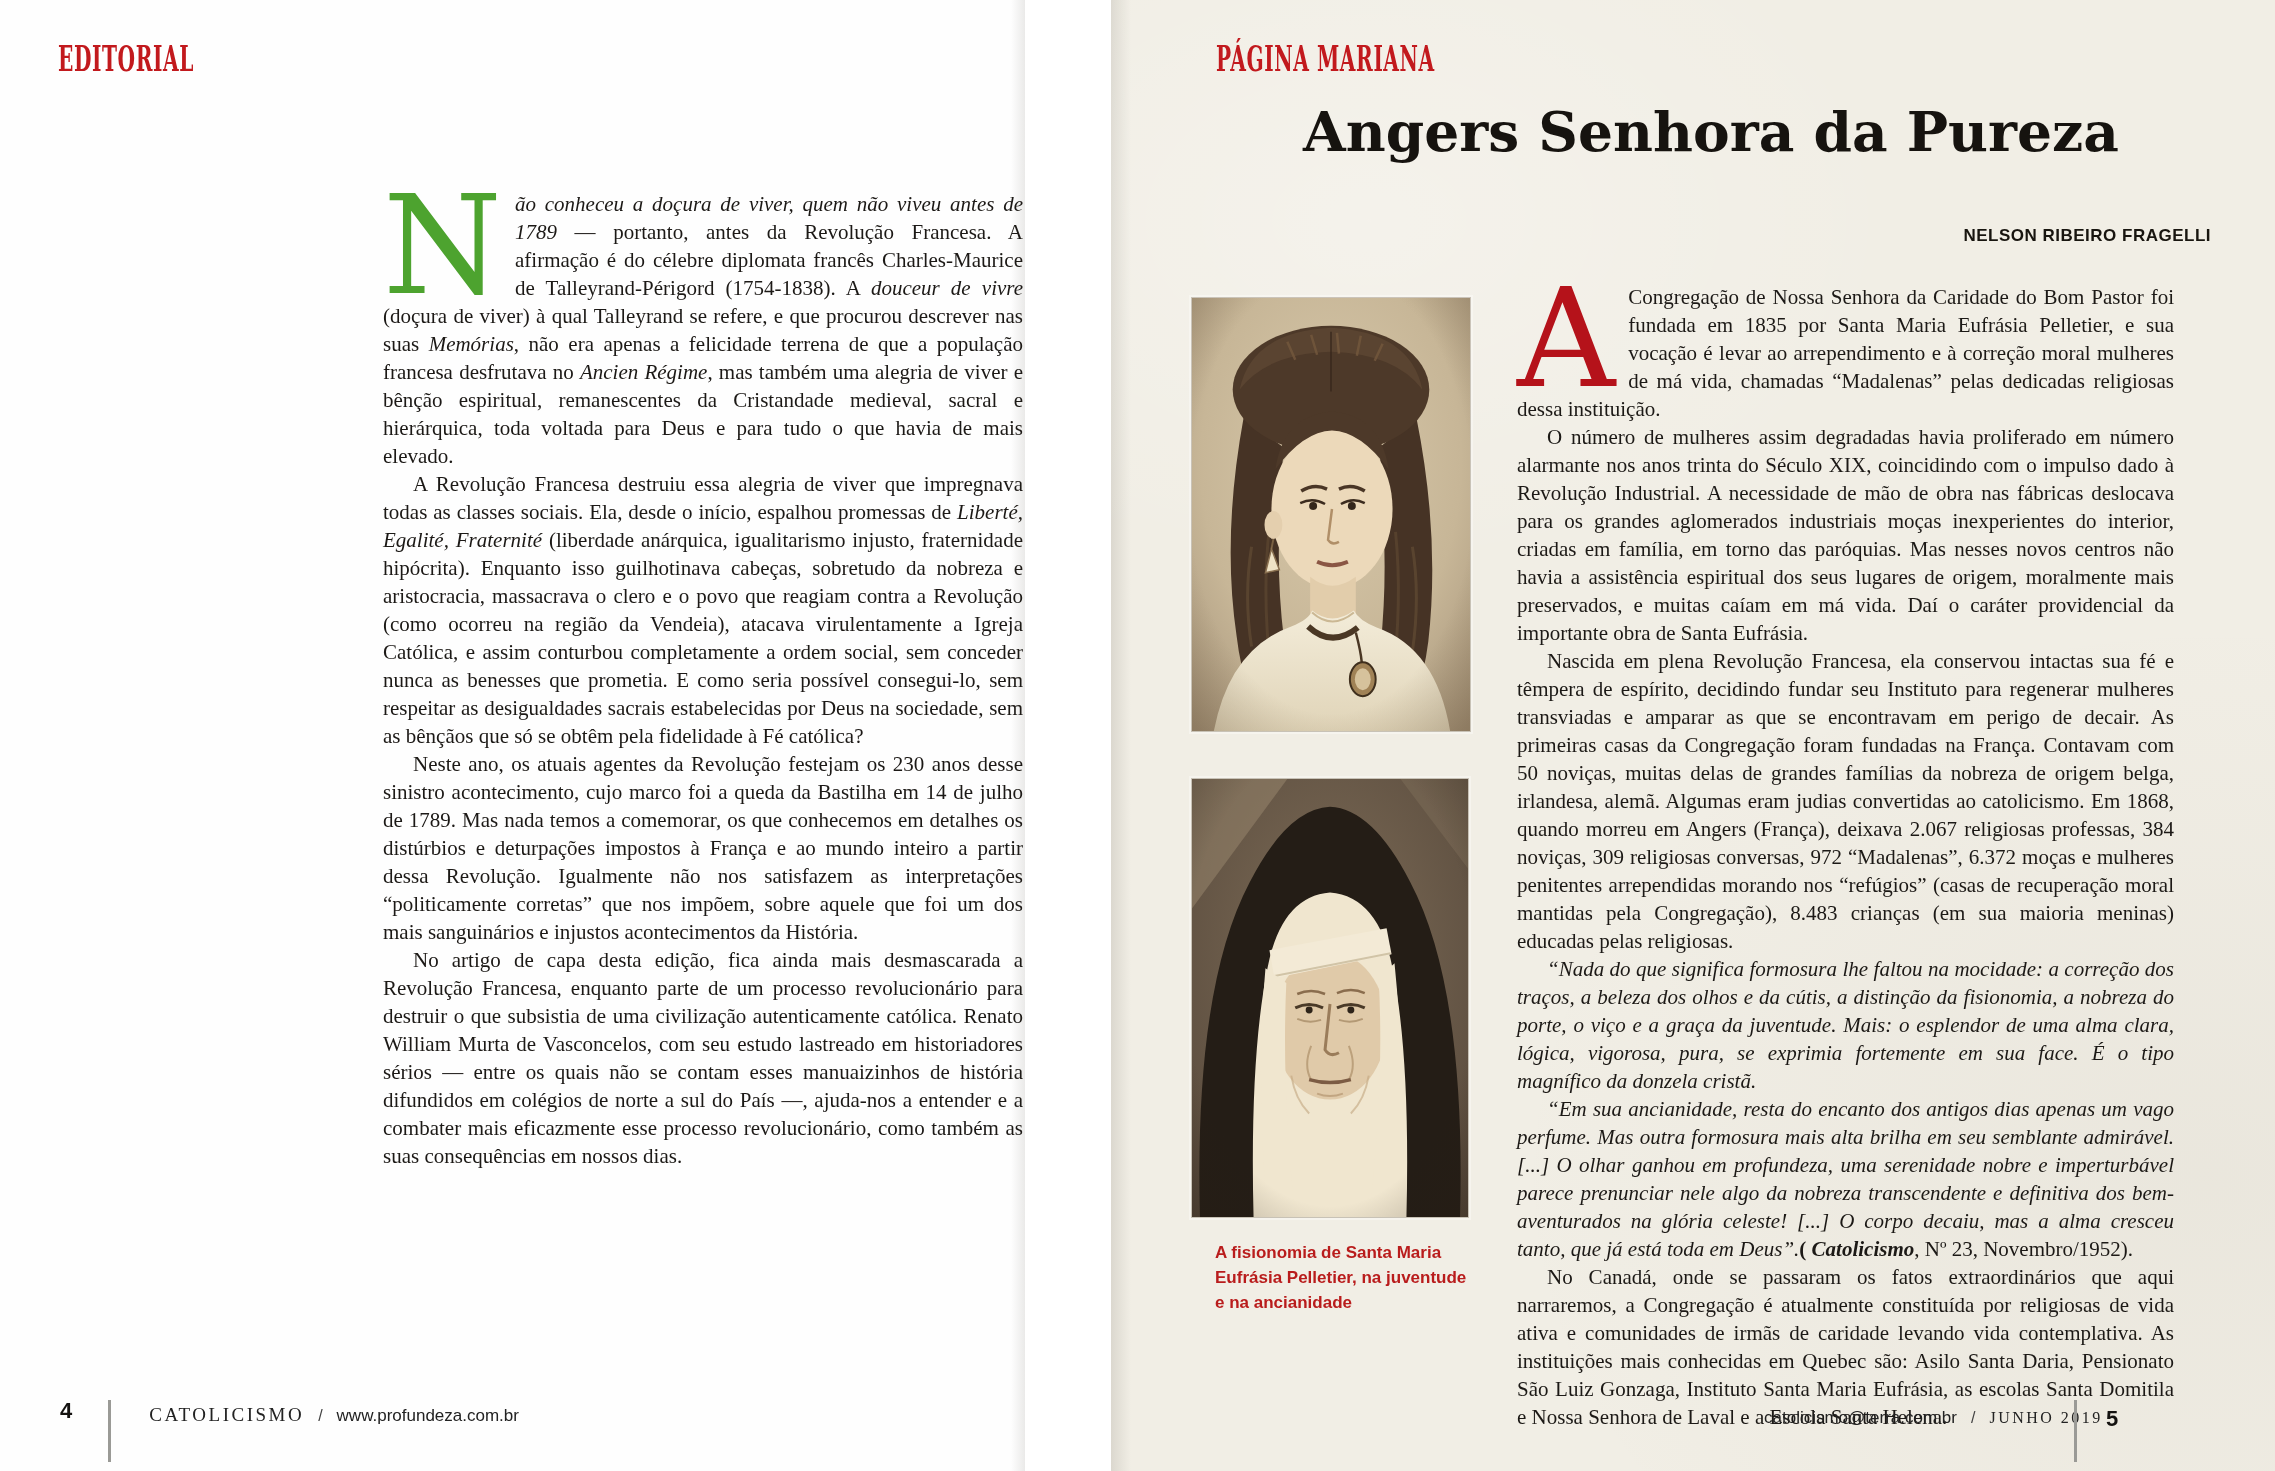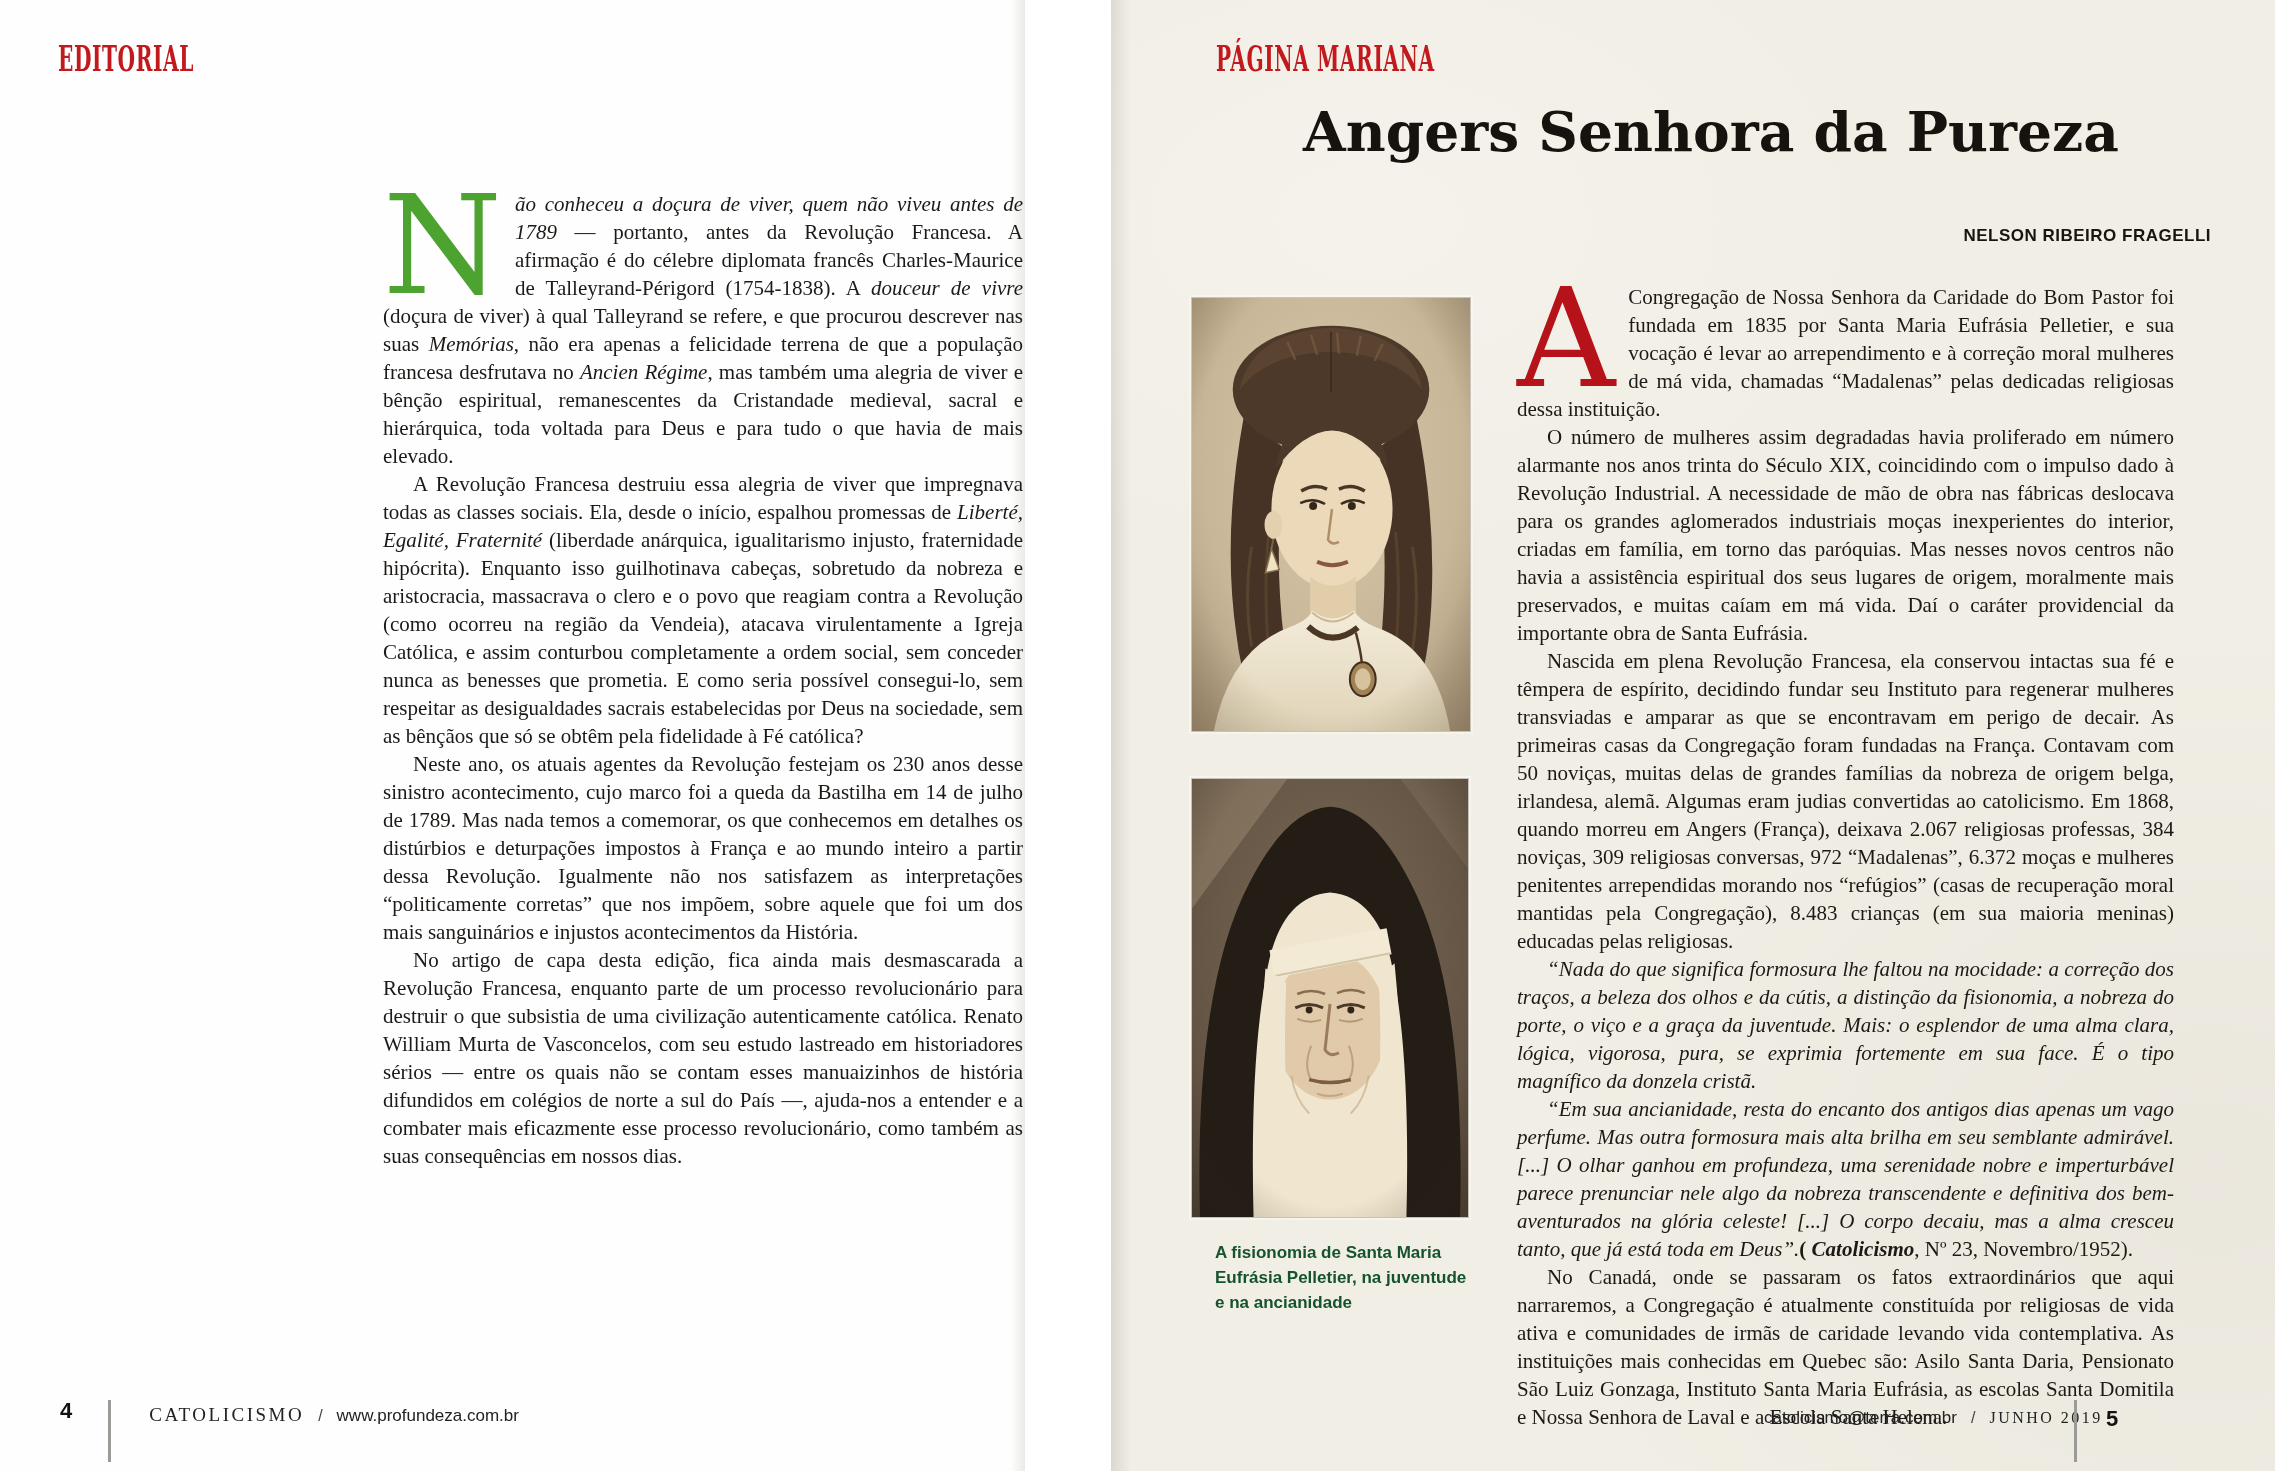--- a/index.html
+++ b/index.html
@@ -62,21 +62,21 @@
     font-family:"Liberation Sans",sans-serif;font-weight:bold;font-size:17px;
     letter-spacing:0.5px;color:#18150f;}
 
   .photo{position:absolute;overflow:hidden;border:1px solid rgba(80,65,45,0.25);
     box-shadow:0 0 0 2px rgba(255,255,255,0.35);}
   .photo svg{display:block;width:100%;height:100%;}
   .photo-young{left:80px;top:297px;width:280px;height:435px;}
   .photo-old{left:80px;top:778px;width:278px;height:440px;}
   .photo-caption{position:absolute;left:104px;top:1240px;width:280px;
     font-family:"Liberation Sans",sans-serif;font-weight:bold;font-size:17px;
-    line-height:25px;color:#14532d;white-space:pre-line;}
+    line-height:25px;color:#b91c1c;white-space:pre-line;}
 
   .mariana-body{position:absolute;left:406px;top:283px;width:657px;
     font-size:21px;line-height:28px;text-align:justify;color:var(--ink);}
 
   .footer-right-text{position:absolute;left:653px;top:1408px;width:270px;text-align:right;white-space:nowrap;}
   .issue-date{font-family:"Liberation Serif",serif;font-size:16px;letter-spacing:2.5px;color:#222;}
   .footer-right-rule{position:absolute;left:963px;top:1400px;width:3px;height:62px;background:#9a9a96;}
   .footer-right-page{position:absolute;left:995px;top:1406px;
     font-family:"Liberation Sans",sans-serif;font-weight:bold;font-size:22px;color:#141210;}
 </style>

